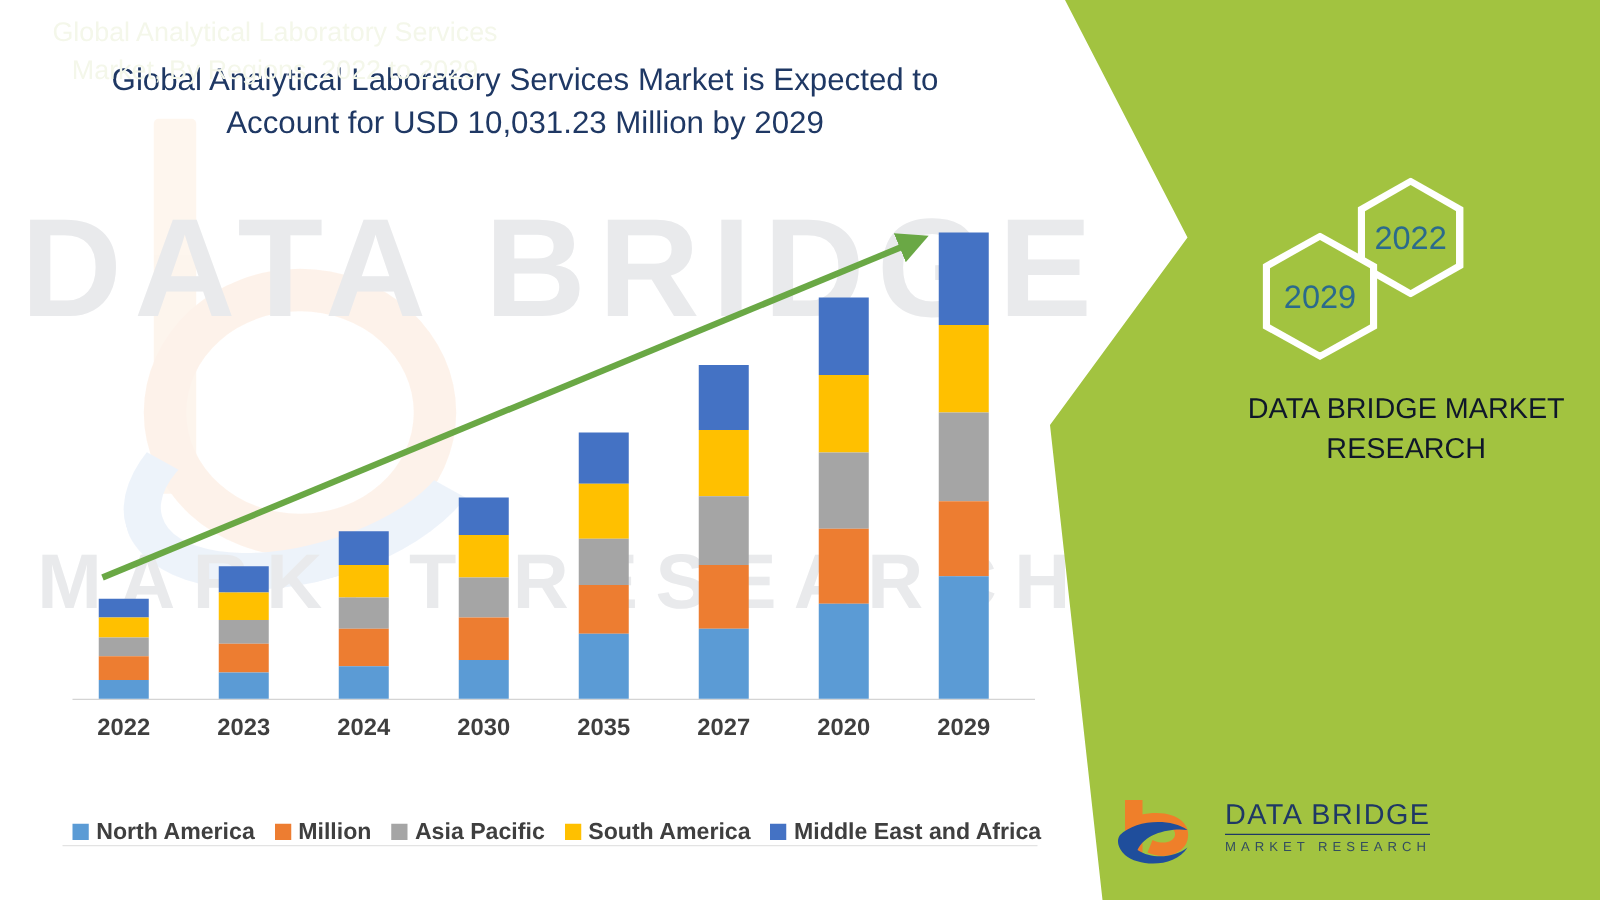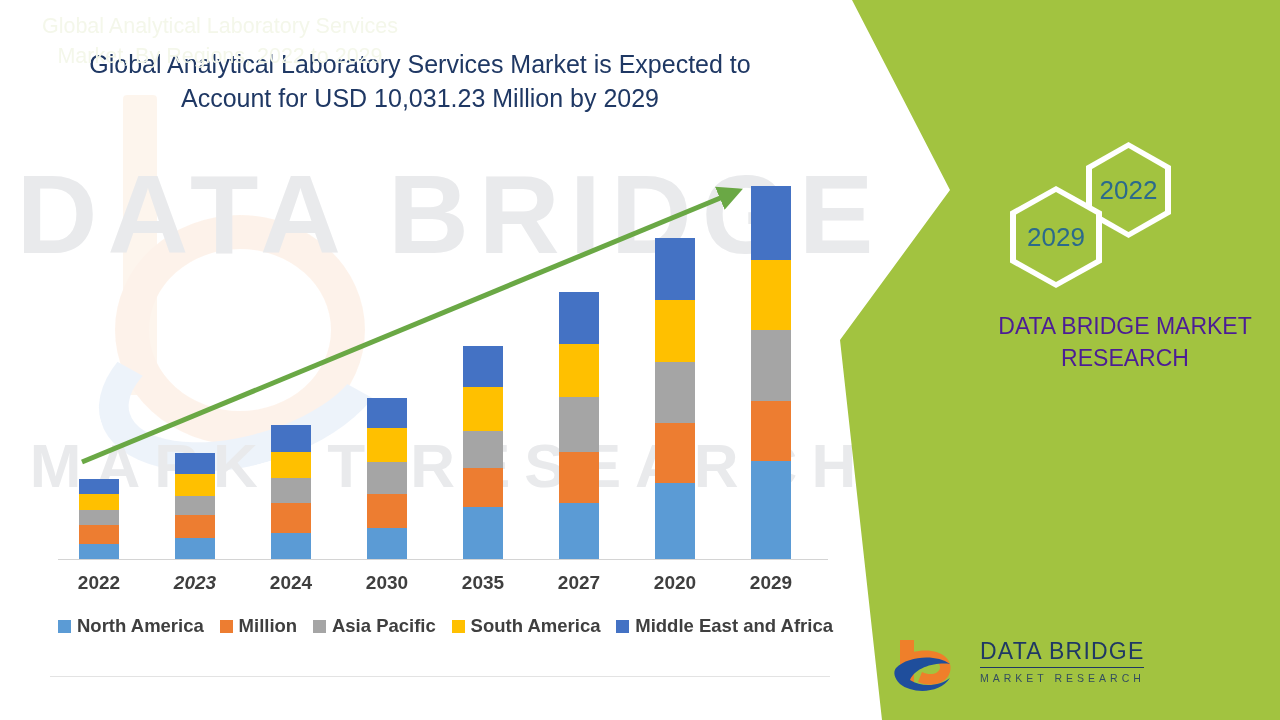--- a/index.html
+++ b/index.html
@@ -80,21 +80,21 @@
   .x-label {
     position:absolute; width:80px; text-align:center;
     font-size:19px; font-weight:700; color:#3f3f3f;
   }
 
   
   #legend {
     position:absolute; left:58px; top:615px; width:775px;
     display:flex; align-items:center; justify-content:space-between;
   }
-  .legend-item { display:flex; align-items:center; gap:6px; }
+  .legend-item { display:flex; align-items:center; gap:6px;margin-top:39px; }
   .legend-swatch { width:13px; height:13px; display:block; }
   .legend-label { font-size:18.5px; font-weight:700; color:#3f3f3f; white-space:nowrap; }
 
   
   #footer-rule {
     position:absolute; left:50px; top:676px; width:780px; height:1px;
     background:#e3e3e3;
   }
   .footer-text {
     position:absolute; top:683px; font-family:"Liberation Serif", serif;
@@ -129,21 +129,21 @@
   }
   .hex-label {
     position:relative; z-index:2; color:#2b6a8c;
     font-size:26px; font-weight:400;
   }
   #hex-2022 { left:1086px; top:142px; width:85px; height:96px; }
   #hex-2029 { left:1010px; top:186px; width:92px; height:102px; }
 
   #brand-text {
     position:absolute; left:975px; top:310px; width:300px;
-    text-align:center; color:#4c1d95; font-size:23px; line-height:1.4;
+    text-align:center; color:#0f172a; font-size:23px; line-height:1.4;
   }
 
   
   #logo { position:absolute; left:892px; top:636px; width:300px; height:62px; }
   #logo-mark { position:absolute; left:0; top:0; width:76px; height:62px; }
   #logo-words { position:absolute; left:88px; top:2px; width:210px; }
   #logo-title {
     font-size:23px; color:#1f3864; letter-spacing:1.2px;
     border-bottom:1.5px solid #1f3864; padding-bottom:2px; display:inline-block;
   }
@@ -232,21 +232,21 @@
     <defs>
       <marker id="arrowhead" markerWidth="5" markerHeight="5" refX="2.2" refY="2.5" orient="auto" markerUnits="strokeWidth">
         <path d="M0,0 L5,2.5 L0,5 Z" fill="#6aa845"></path>
       </marker>
     </defs>
     <line x1="24" y1="302" x2="672" y2="34" stroke="#6aa845" stroke-width="5" marker-end="url(#arrowhead)"></line>
   </svg>
 
   <div id="x-labels">
       <div class="x-label" style="left: 1px;">2022</div>
-      <div class="x-label" style="left: 97px; font-style: italic;">2023</div>
+      <div class="x-label" style="left: 97px;">2023</div>
       <div class="x-label" style="left: 193px;">2024</div>
       <div class="x-label" style="left: 289px;">2030</div>
       <div class="x-label" style="left: 385px;">2035</div>
       <div class="x-label" style="left: 481px;">2027</div>
       <div class="x-label" style="left: 577px;">2020</div>
       <div class="x-label" style="left: 673px;">2029</div>
     </div>
 
   <div id="legend">
       <div class="legend-item">

